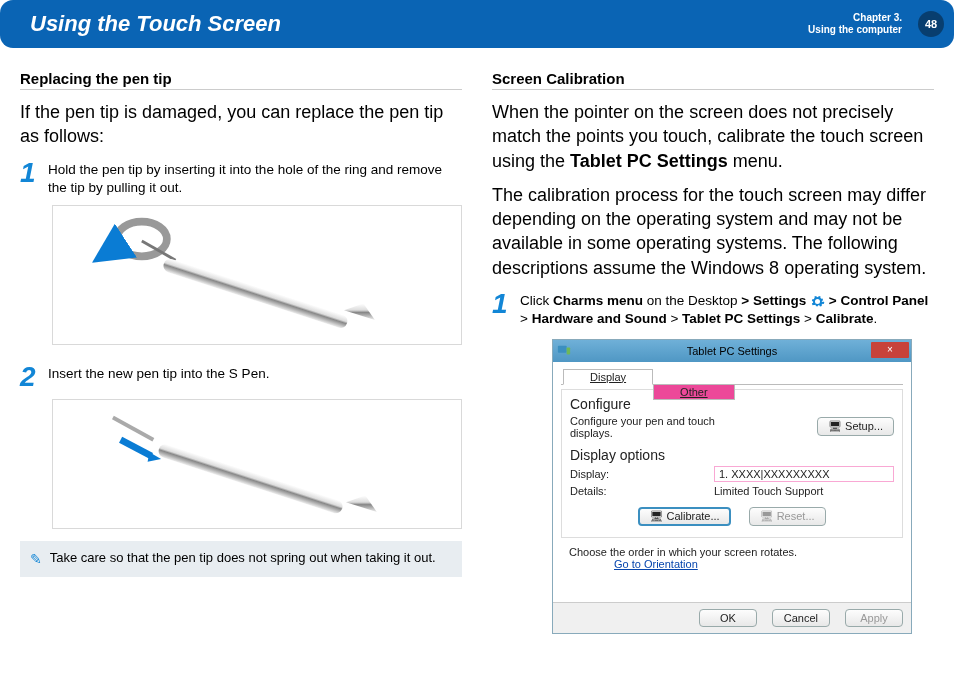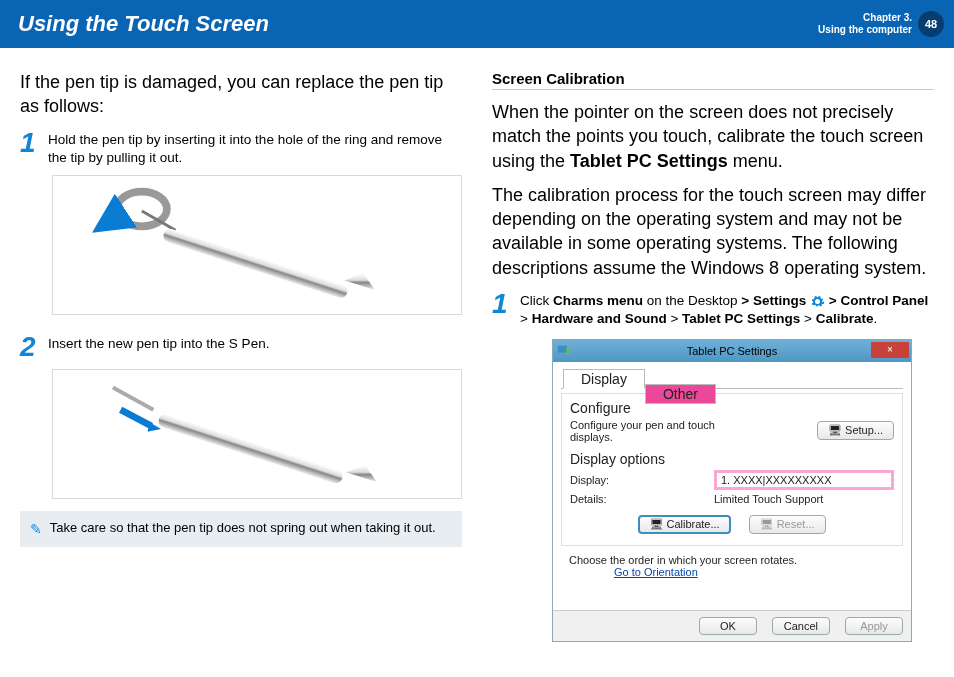--- a/index.html
+++ b/index.html
@@ -1,19 +1,19 @@
 <!DOCTYPE html>
 <html><head>
 <meta charset="utf-8">
 <style>
 * { box-sizing: border-box; margin: 0; padding: 0; }
 body { font-family: "Segoe UI", Arial, sans-serif; background: #fff; width: 954px; height: 677px; position: relative; color: #000; }
-.header { background: #0a64b4; color: #fff; height: 48px; display: flex; align-items: center; justify-content: space-between; padding: 0 10px 0 18px; }
+.header { background: #0a64b4; color: #fff; height: 48px; display: flex; align-items: center; justify-content: space-between; padding: 0 10px 0 30px; border-radius: 13px; }
 .header-title { font-size: 22px; font-weight: bold; font-style: italic; }
-.header-right { display: flex; align-items: center; gap: 6px; }
+.header-right { display: flex; align-items: center; gap: 16px; }
 .chapter-info { font-size: 10px; text-align: right; line-height: 1.2; font-weight: bold; }
 .page-badge { background: #083e6f; border-radius: 50%; width: 26px; height: 26px; display: flex; align-items: center; justify-content: center; font-size: 11px; font-weight: bold; }
 .content { display: flex; padding: 22px 20px 10px 20px; gap: 30px; }
 .col { flex: 1; }
 .section-title { font-weight: bold; font-size: 15px; margin-bottom: 10px; border-bottom: 1px solid #ccc; padding-bottom: 2px; }
 .body-text { font-size: 18px; line-height: 1.35; margin-bottom: 10px; }
 .step-row { display: flex; gap: 10px; align-items: flex-start; margin-bottom: 8px; }
 .step-num { color: #1286d6; font-size: 28px; font-weight: bold; font-style: italic; line-height: 1; min-width: 18px; }
 .step-text { font-size: 13.5px; line-height: 1.35; padding-top: 2px; }
 .step-text b { font-weight: bold; }
@@ -22,29 +22,29 @@
 .note-box { background: #e8edf1; padding: 8px 10px; font-size: 13px; line-height: 1.35; display:flex; gap:8px; align-items:flex-start; margin-top:4px;}
 .note-icon { color:#1286d6; font-size:14px; margin-top:1px;}
 .gear-icon { display:inline-block; width:15px; height:15px; vertical-align:middle; color:#1286d6; }
 
 .dialog-wrap { margin: 10px 0 0 60px; width: 360px; border:1px solid #8ab; font-size:11px; color:#222;}
 .dialog-titlebar { background: linear-gradient(#6fb0d8,#4f97c4); color:#000; height:22px; display:flex; align-items:center; justify-content:center; position:relative; font-size:11px;}
 .dialog-titlebar .ticon { position:absolute; left:4px; top:3px; width:14px; height:14px; }
 .dialog-close { position:absolute; right:2px; top:2px; width:38px; height:16px; background:#c8423a; color:#fff; text-align:center; line-height:16px; font-size:10px; border-radius:1px;}
 .dialog-body { background:#fff; padding:6px 8px 0 8px; }
 .tabs { border-bottom:1px solid #bbb; padding-left:2px; margin-bottom:4px;}
-.tab { display:inline-block; border:1px solid #bbb; border-bottom:1px solid #fff; padding:1px 17px; font-size:14px; background:#fff; position:relative; top:1px;}
+.tab { display:inline-block; border:1px solid #bbb; border-bottom:1px solid #fff; padding:1px 26px; font-size:11px; background:#fff; position:relative; top:1px;text-decoration:underline;}
 .tab.inactive { background:#ec4899; border-bottom-color:#bbb; top:16px;}
 .frame { border:1px solid #ddd; margin:4px 0 6px 0; padding:6px 8px 8px 8px; }
 .frame-title { font-size:14px; margin-bottom:2px; }
 .conf-row { display:flex; align-items:center; justify-content:space-between; margin:3px 0;}
 .btn { display:inline-block; border:1px solid #9aa; background:linear-gradient(#fdfdfd,#e8e8e8); padding:2px 10px; font-size:11px; border-radius:4px; min-width:72px; text-align:center;}
 .btn.primary { border:2px solid #3b8fc0; padding:1px 9px;}
 .btn.disabled { color:#999; }
-.dialog-select { border:3px solid #f9a8d4; padding:1px 4px; width:180px; display:inline-block; background:#fff;}
+.dialog-select { border:1px solid #f9a8d4; padding:1px 4px; width:180px; display:inline-block; background:#fff;}
 .note-under { font-size:11px; padding:2px 8px 2px 8px;}
 .link { color:#0645ad; text-decoration:underline;margin-left:45px; }
 .dialog-footer { background:#f0f0f0; border-top:1px solid #ccc; padding:6px 8px; text-align:right; }
 .dialog-footer .btn { min-width:58px; margin-left:12px;}
 .pen-svg { width:85%; }
 </style>
 </head>
 <body>
 
 <div class="header">
@@ -54,20 +54,21 @@
       <div>Chapter 3.</div>
       <div>Using the computer</div>
     </div>
     <div class="page-badge">48</div>
   </div>
 </div>
 
 <div class="content">
 
   <div class="col">
+    <div class="section-title">Replacing the pen tip</div>
     <div class="body-text">If the pen tip is damaged, you can replace the pen tip as follows:</div>
 
     <div class="step-row">
       <div class="step-num">1</div>
       <div class="step-text">Hold the pen tip by inserting it into the hole of the ring and remove the tip by pulling it out.</div>
     </div>
     <div class="illustration">
       <svg class="pen-svg" viewBox="0 0 360 130">
         <defs>
           <linearGradient id="metal" x1="0" y1="0" x2="0" y2="1">

